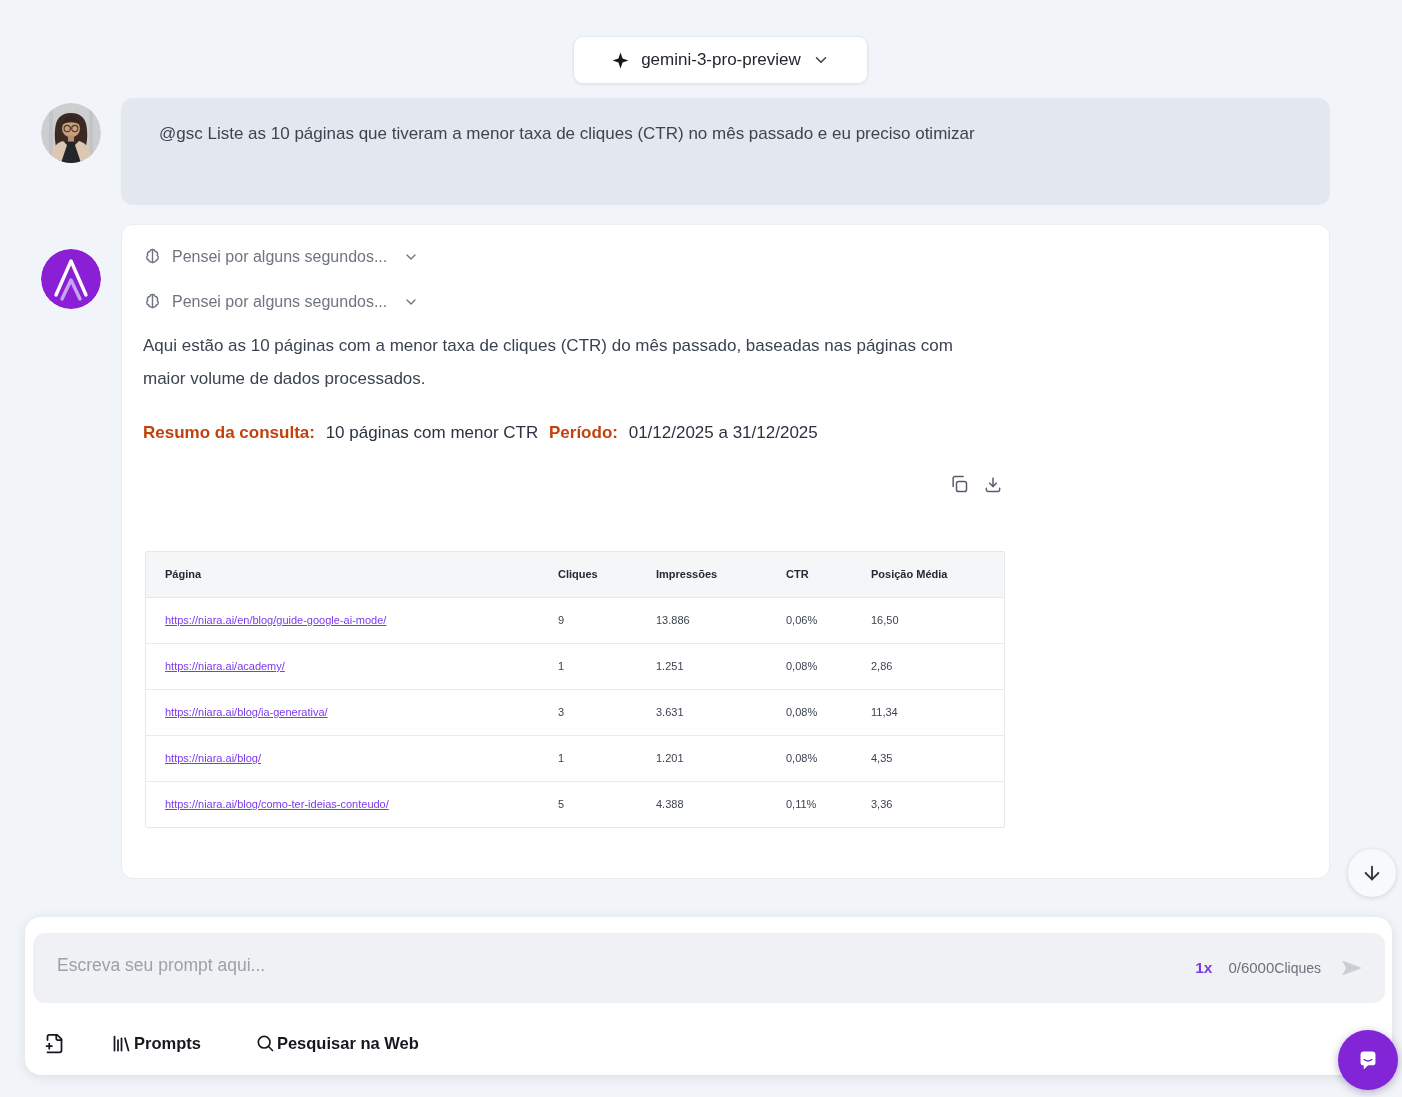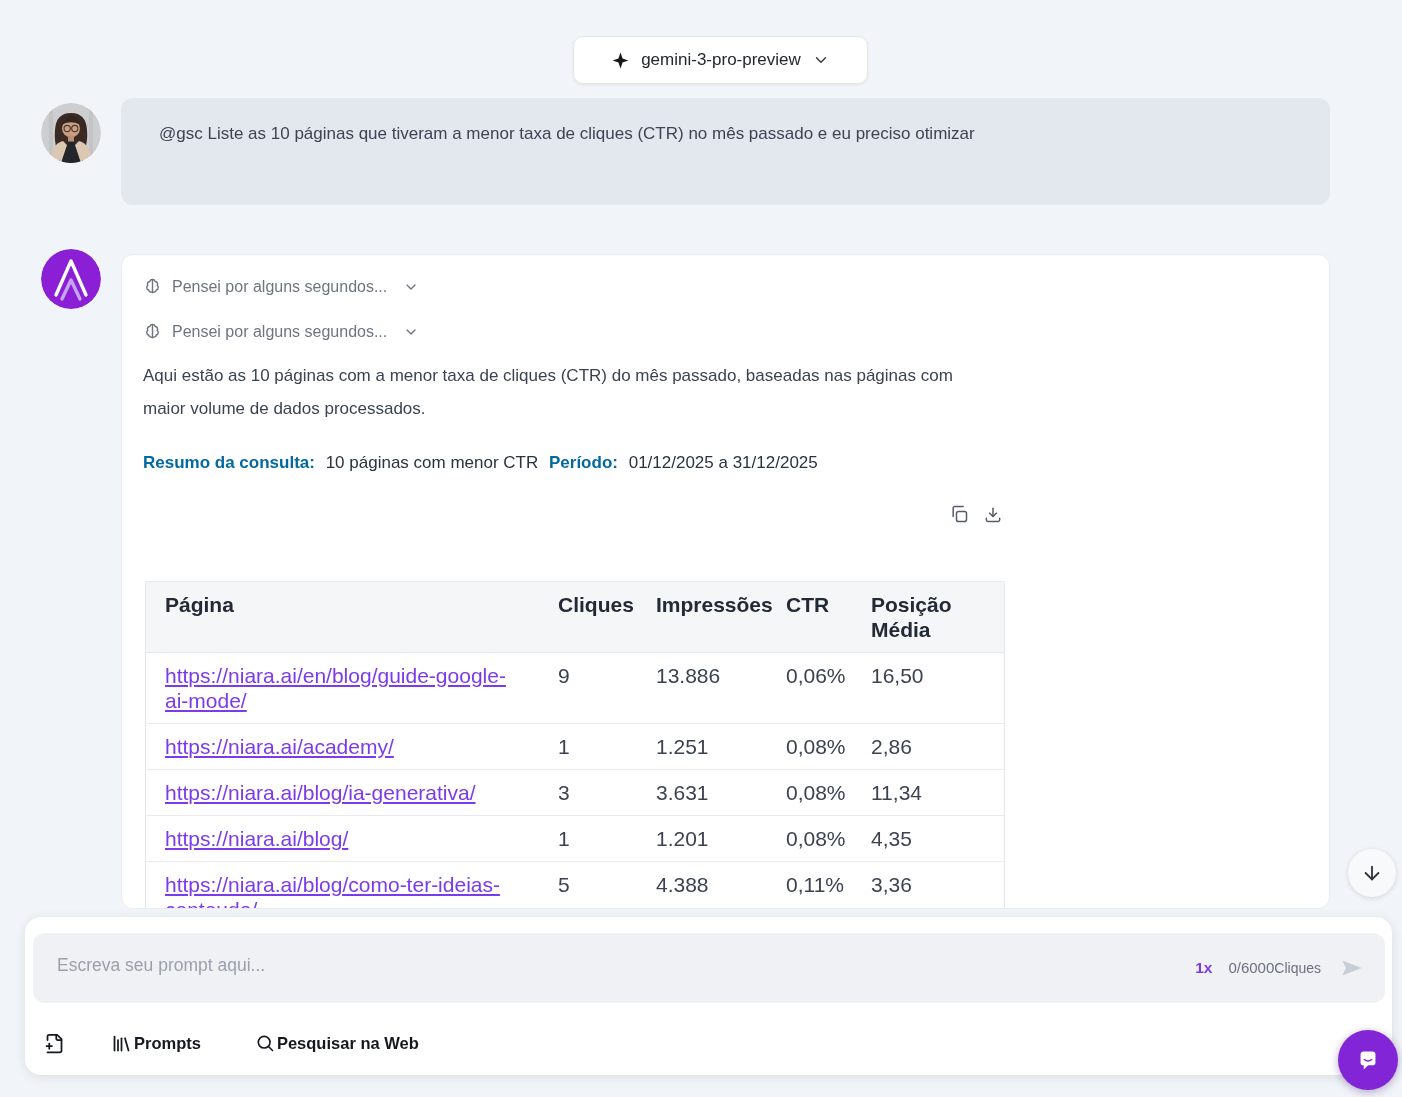--- a/index.html
+++ b/index.html
@@ -18,39 +18,39 @@
   .avatar { position:absolute; width:60px; height:60px; border-radius:50%; overflow:hidden; }
   .avatar.user { left:41px; top:103px; }
   .avatar.ai   { left:41px; top:249px; }
 
   
   .user-bubble { position:absolute; left:121px; top:98px; width:1209px; min-height:107px;
     background:#e3e8ef; border-radius:12px; padding:19px 38px; }
   .user-bubble p { width:880px; font-size:17px; line-height:33px; color:#3e4452; }
 
   
-  .ai-card { position:absolute; left:121px; top:254px; width:1209px; height:655px;
+  .ai-card { position:absolute; left:121px; top:224px; width:1209px; height:655px;
     background:#fff; border:1px solid #e9ecf1; border-radius:12px; overflow:hidden; }
   .think-row { position:absolute; left:21px; display:flex; align-items:center; gap:10px;
     color:#6e7581; font-size:16px; cursor:pointer; }
   .think-row.t1 { top:22px; } .think-row.t2 { top:67px; }
   .think-row .chev { margin-left:6px; }
   .intro { position:absolute; left:21px; top:104px; width:840px; font-size:17px;
     line-height:33px; color:#3b4351; }
   .summary { position:absolute; left:21px; top:198px; font-size:17px; color:#2b3240; }
-  .summary b { font-weight:700; color:#0369a1; }
+  .summary b { font-weight:700; color:#c2410c; }
   .summary span { margin-right:6px; }
   .actions { position:absolute; left:827px; top:249px; display:flex; gap:14px; }
   .icon-btn { background:none; border:none; cursor:pointer; padding:0; display:flex; }
 
   
   .tbl { position:absolute; left:23px; top:326px; width:860px;
     border:1px solid #e5e7eb; border-radius:2px; }
   .trow { display:grid; grid-template-columns:396px 98px 130px 85px 151px; align-items:start; }
-  .trow > div { padding:10px 12px 10px 16px; font-size:21px; line-height:25px; color:#3b4351; }
+  .trow > div { padding:10px 12px 10px 16px; font-size:11px; line-height:25px; color:#3b4351; }
   .trow > div:first-child { padding-left:19px; }
   .thead { background:#f5f6f7; border-bottom:1px solid #e5e7eb; }
   .thead > div { font-weight:600; color:#232a36; }
   .tbody .trow { border-bottom:1px solid #e9ebee; background:#fff; }
   .tbody .trow:last-child { border-bottom:none; }
   .trow a { color:#7c3aed; font-weight:500; text-decoration:underline; cursor:pointer;
     overflow-wrap:break-word; word-break:break-word; display:block; max-width:360px; }
 
   
   .scroll-btn { position:absolute; left:1348px; top:849px; width:48px; height:48px;

